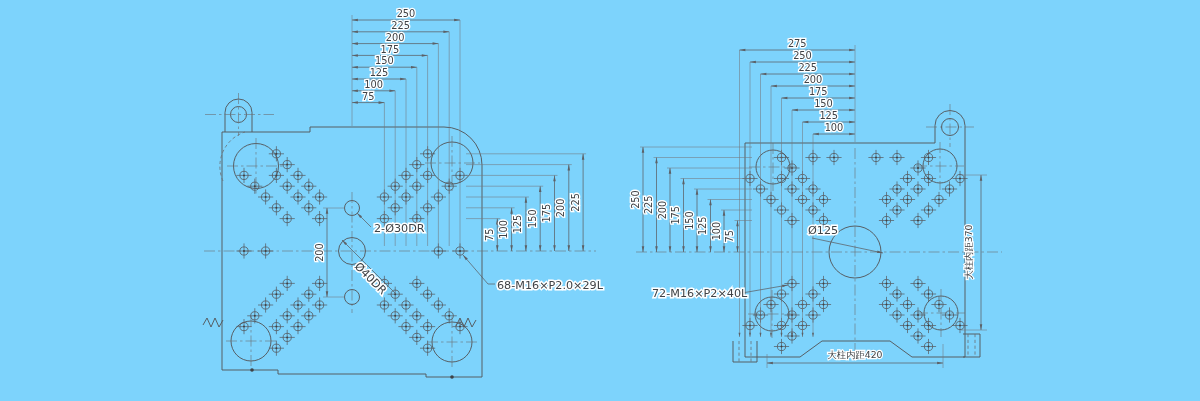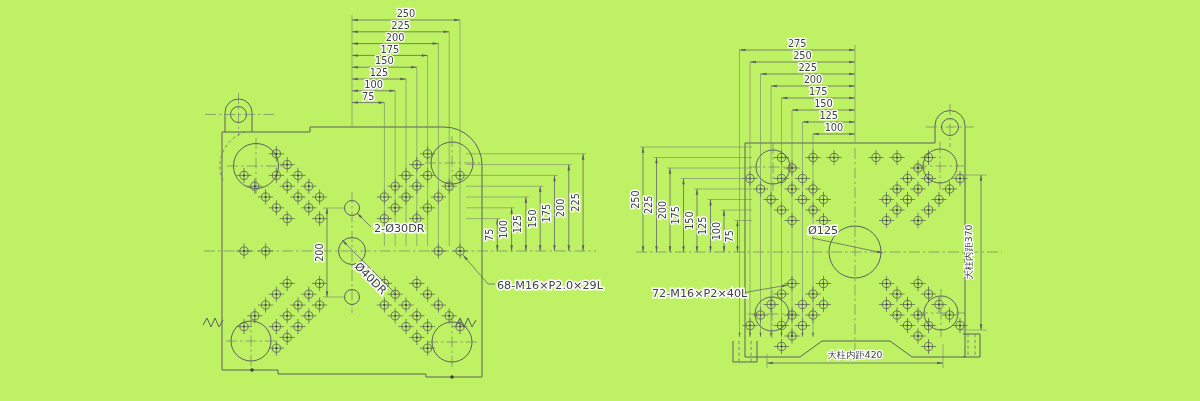--- a/index.html
+++ b/index.html
@@ -1,16 +1,16 @@
 <!DOCTYPE html>
 <html><head>
 <meta charset="utf-8">
 <style>
   html,body{margin:0;padding:0;background:#ffffff;}
-  .canvas{width:1200px;height:401px;background:#bef264;position:relative;overflow:hidden;}
+  .canvas{width:1200px;height:401px;background:#7dd3fc;position:relative;overflow:hidden;}
   text{font-family:"DejaVu Sans",sans-serif;fill:#3e4246;}
   .dimtxt{font-size:9.8px;paint-order:stroke;stroke:#ffffff;stroke-width:2.6px;}
   .lbl{font-size:11.2px;paint-order:stroke;stroke:#ffffff;stroke-width:3px;}
   .cjk{font-size:9.3px;paint-order:stroke;stroke:#ffffff;stroke-width:2.4px;}
   .s{stroke:#54585d;stroke-width:0.95;fill:none;}
   .dim{stroke:#5c6066;stroke-width:0.75;fill:none;}
   .ext{stroke:#73777c;stroke-width:0.55;fill:none;}
   .cl{stroke:#6b6f74;stroke-width:0.6;fill:none;stroke-dasharray:11 3 2.5 3;}
   .dash{stroke:#6b6f74;stroke-width:0.8;fill:none;stroke-dasharray:3.2 2.6;}
   .dot{fill:#3e4246;stroke:none;}

